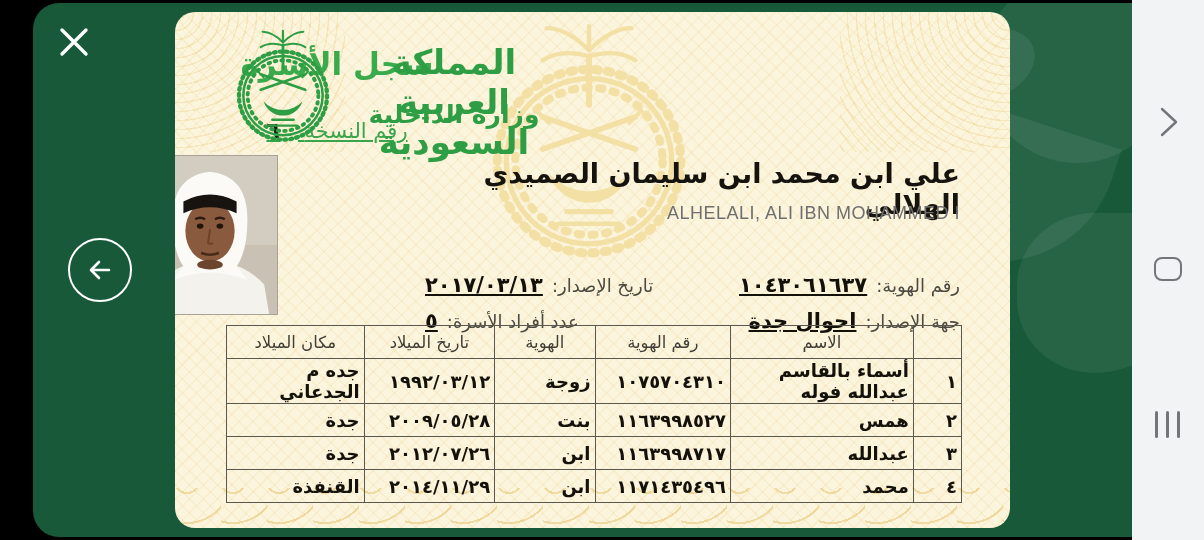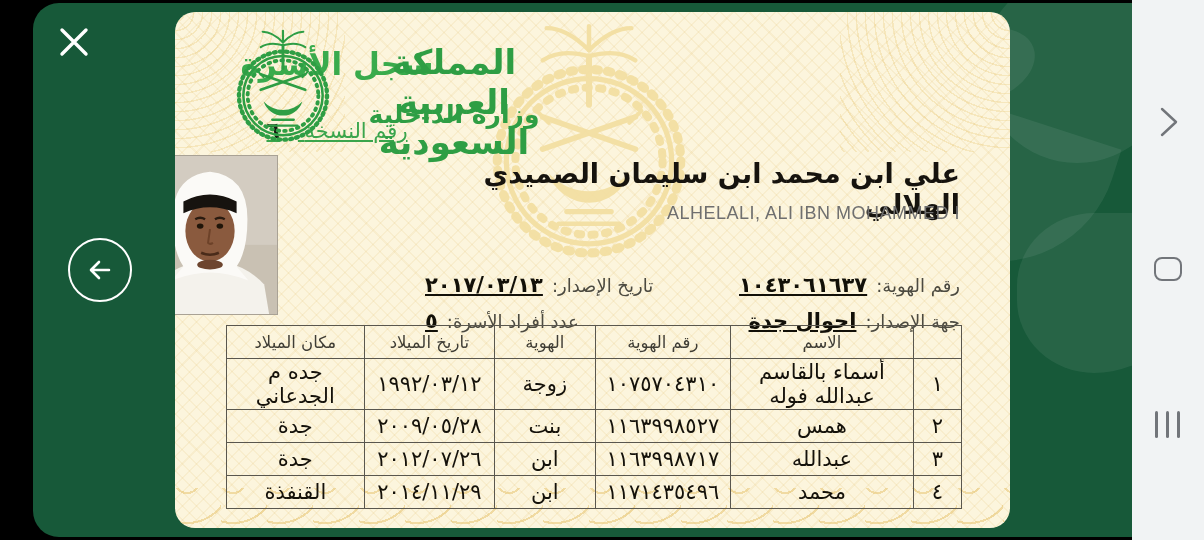--- a/index.html
+++ b/index.html
@@ -75,21 +75,21 @@
   .field { display:flex; align-items:baseline; gap:9px; }
   .field .lbl { font-size:18px; color:#4c4a40; }
   .field .val { font-size:21px; font-weight:bold; color:#121008;text-decoration:underline; }
   .field .val.spaced { letter-spacing:6px;margin-top:28px; }
 
   table.family { position:absolute; top:313px; right:48px; width:736px;
     border-collapse:collapse; table-layout:fixed; background:transparent; }
   table.family th, table.family td { border:1px solid #5a574e; height:33px;
     text-align:center; vertical-align:middle; padding:1px 4px; overflow:hidden; }
   table.family th { font-size:16.5px; font-weight:normal; color:#3f3d35; }
-  table.family td { font-size:21px; font-weight:normal; color:#14110a; }
+  table.family td { font-size:18px; font-weight:bold; color:#14110a;text-align:right; }
 </style>
 </head>
 <body>
 
 <svg width="0" height="0" style="position:absolute">
   <defs>
     <symbol id="moi-emblem" viewBox="0 0 100 124">
       <g fill="none" stroke="currentColor" stroke-linecap="round">
         <circle cx="50" cy="74" r="41" stroke-width="2.6"></circle>
         <circle cx="50" cy="74" r="45.5" stroke-width="4.5" stroke-dasharray="1.8 4.4"></circle>

